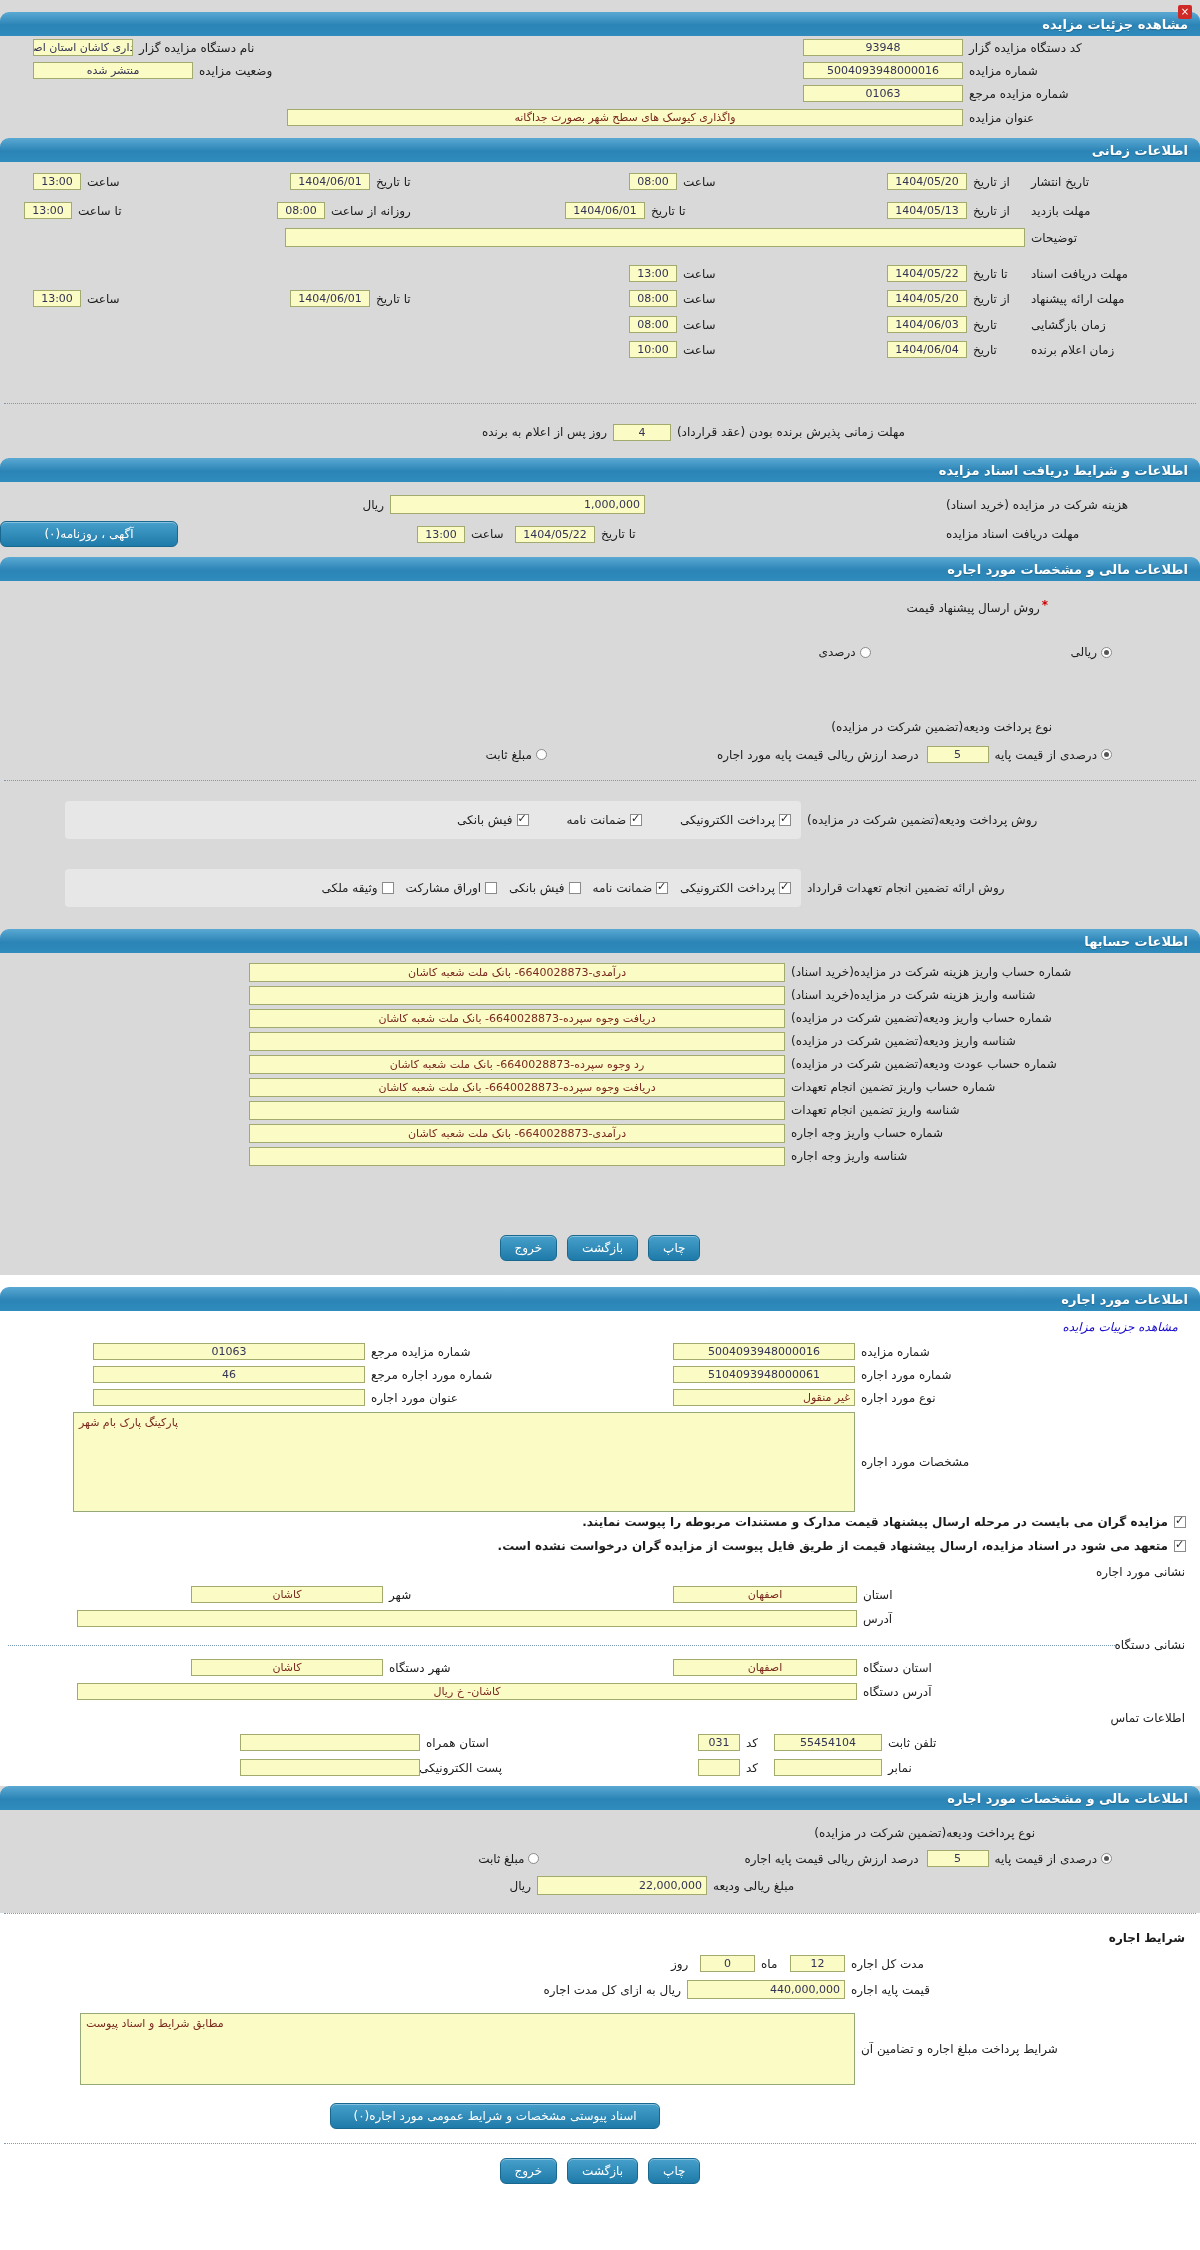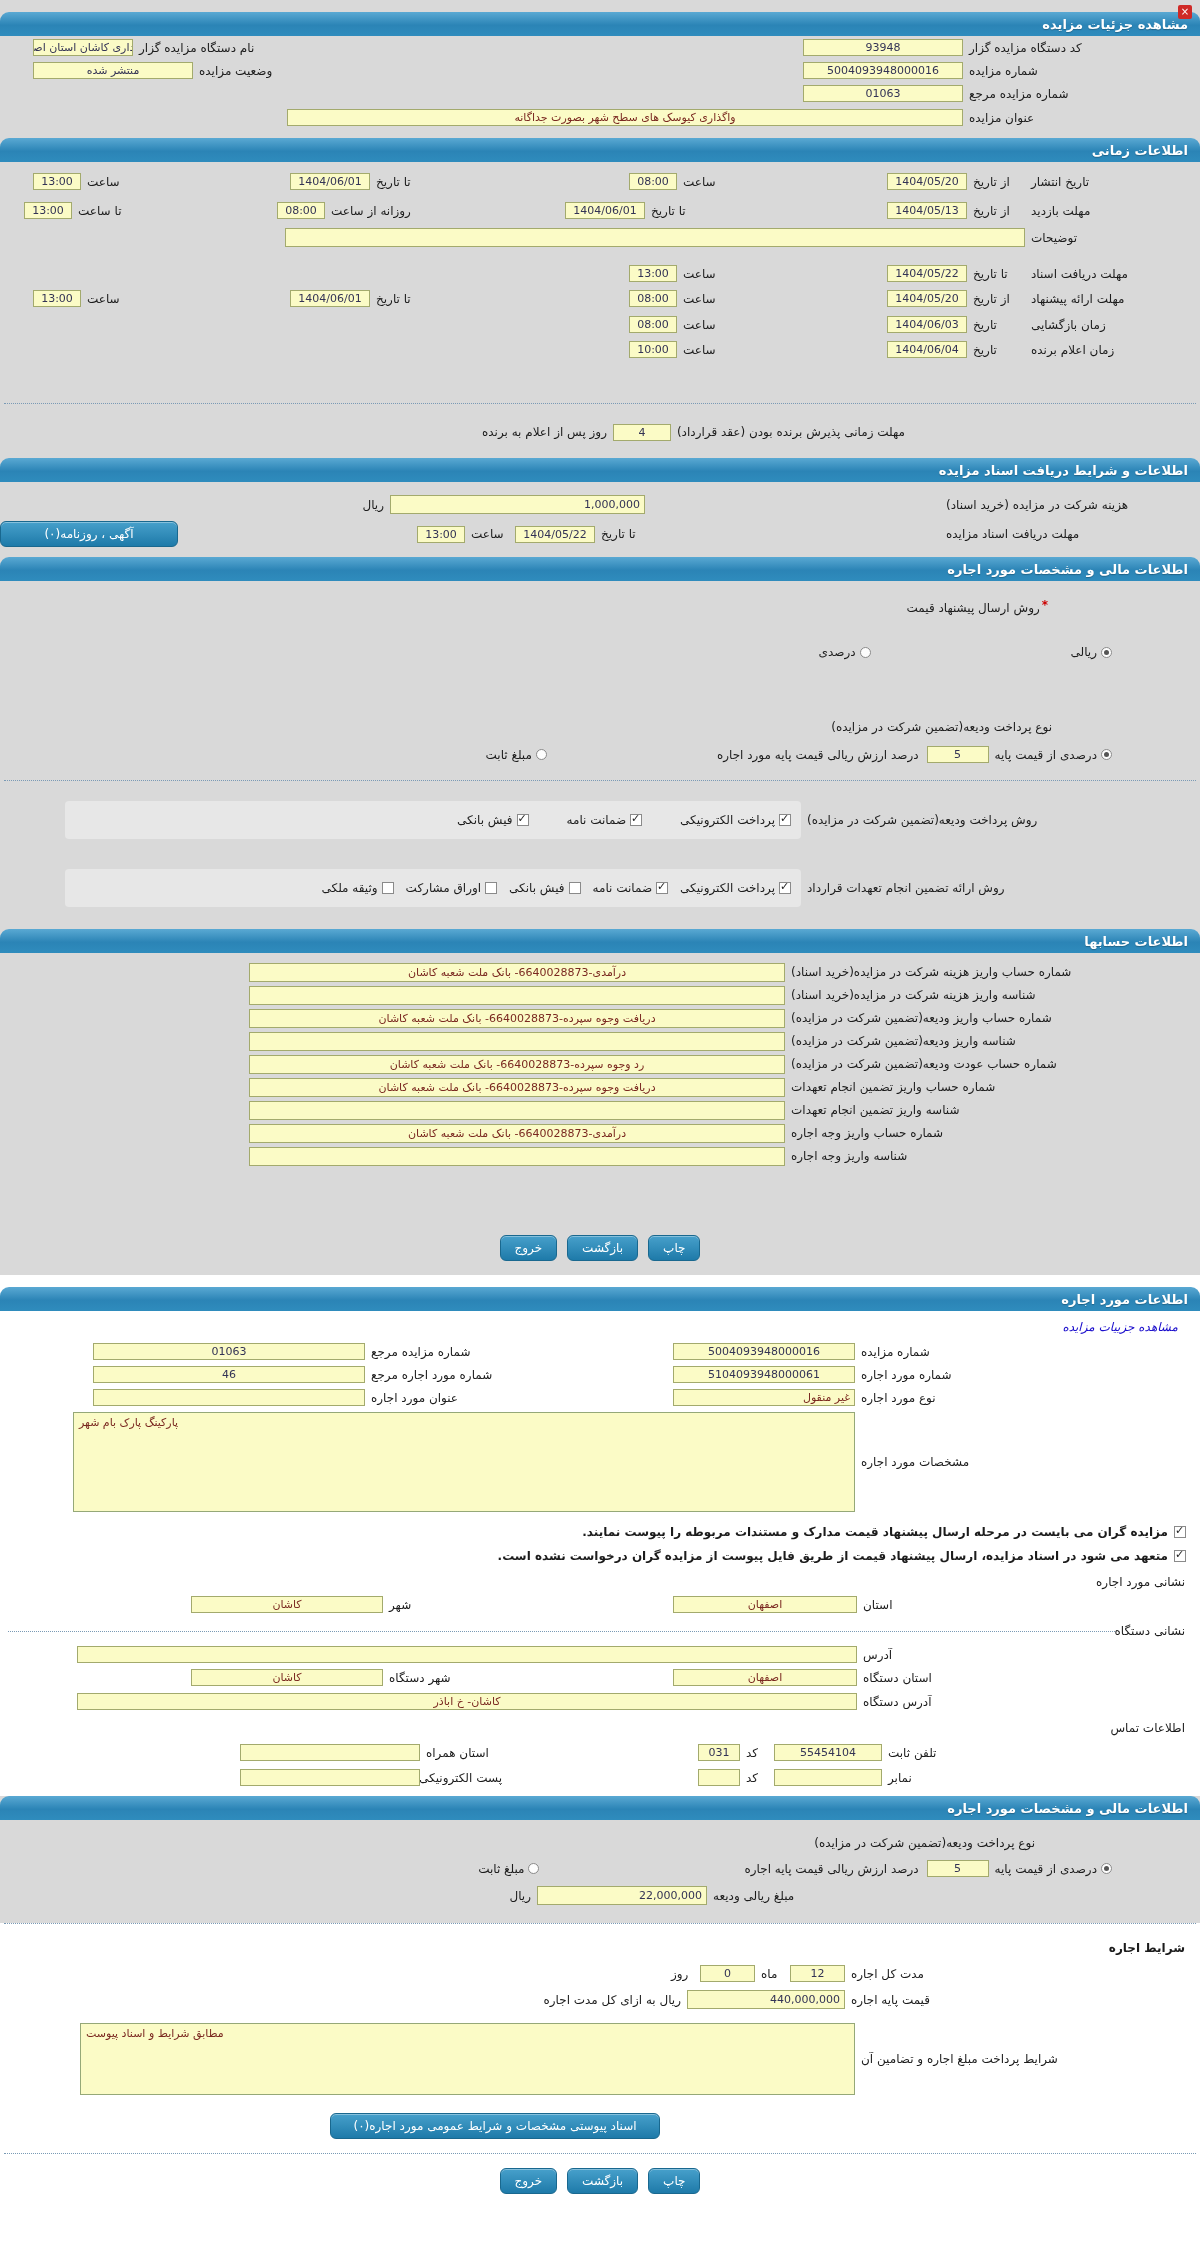--- a/index.html
+++ b/index.html
@@ -362,21 +362,21 @@
     <span class="sp" style="width:178px"></span>
     <span class="lab" style="width:130px">عنوان مورد اجاره</span>
     <span class="fld" style="width:272px"></span>
   </div>
 
   <div class="row" style="margin-top:6px;align-items:center">
     <span class="lab" style="width:330px">مشخصات مورد اجاره</span>
     <div class="area ta-left v-txt" style="width:782px;height:100px">پارکینگ پارک بام شهر</div>
   </div>
 
-  <div class="row" style="height:16px;margin-top:12px;padding-right:14px">
+  <div class="row" style="height:16px;margin-top:2px;padding-right:14px">
     <span class="cb checked"></span>
     <span class="note-text">مزایده گران می بایست در مرحله ارسال پیشنهاد قیمت مدارک و مستندات مربوطه را پیوست نمایند.</span>
   </div>
   <div class="row" style="height:16px;margin-top:8px;padding-right:14px">
     <span class="cb checked"></span>
     <span class="note-text">متعهد می شود در اسناد مزایده، ارسال پیشنهاد قیمت از طریق فایل پیوست از مزایده گران درخواست نشده است.</span>
   </div>
 
   <div class="row" style="height:16px;margin-top:10px">
     <span class="sub-head">نشانی مورد اجاره</span>
@@ -384,44 +384,44 @@
 
   <div class="row" style="height:17px;margin-top:6px;padding-right:0">
     <span class="sp" style="width:298px"></span>
     <span class="lab" style="width:45px">استان</span>
     <span class="fld v-txt" style="width:184px">اصفهان</span>
     <span class="sp" style="width:250px"></span>
     <span class="lab" style="width:40px">شهر</span>
     <span class="fld v-txt" style="width:192px">کاشان</span>
   </div>
 
-  <div class="row" style="height:16px;margin-top:10px;padding-right:0">
-    <span class="dotted" style="flex:1;margin-left:8px;order:2"></span>
-    <span class="sub-head" style="order:1;margin-right:15px">نشانی دستگاه</span>
-  </div>
-
   <div class="row" style="height:17px;margin-top:7px;padding-right:0">
     <span class="sp" style="width:298px"></span>
     <span class="lab" style="width:45px">آدرس</span>
     <span class="fld" style="width:780px"></span>
+  </div>
+
+  <div class="row" style="height:16px;margin-top:10px;padding-right:0">
+    <span class="dotted" style="flex:1;margin-left:8px;order:2"></span>
+    <span class="sub-head" style="order:1;margin-right:15px">نشانی دستگاه</span>
   </div>
 
   <div class="row" style="height:17px;margin-top:6px;padding-right:0">
     <span class="sp" style="width:233px"></span>
     <span class="lab" style="width:110px">استان دستگاه</span>
     <span class="fld v-txt" style="width:184px">اصفهان</span>
     <span class="sp" style="width:185px"></span>
     <span class="lab" style="width:105px">شهر دستگاه</span>
     <span class="fld v-txt" style="width:192px">کاشان</span>
   </div>
 
   <div class="row" style="height:17px;margin-top:7px;padding-right:0">
     <span class="sp" style="width:233px"></span>
     <span class="lab" style="width:110px">آدرس دستگاه</span>
-    <span class="fld v-txt" style="width:780px">کاشان- خ اباذر</span>
+    <span class="fld v-txt" style="width:780px">کاشان- خ ریال</span>
   </div>
 
   <div class="row" style="height:16px;margin-top:10px">
     <span class="sub-head">اطلاعات تماس</span>
   </div>
 
   <div class="row" style="height:17px;margin-top:8px;padding-right:0">
     <span class="sp" style="width:250px"></span>
     <span class="lab" style="width:68px">تلفن ثابت</span>
     <span class="fld v-num" style="width:108px">55454104</span>

